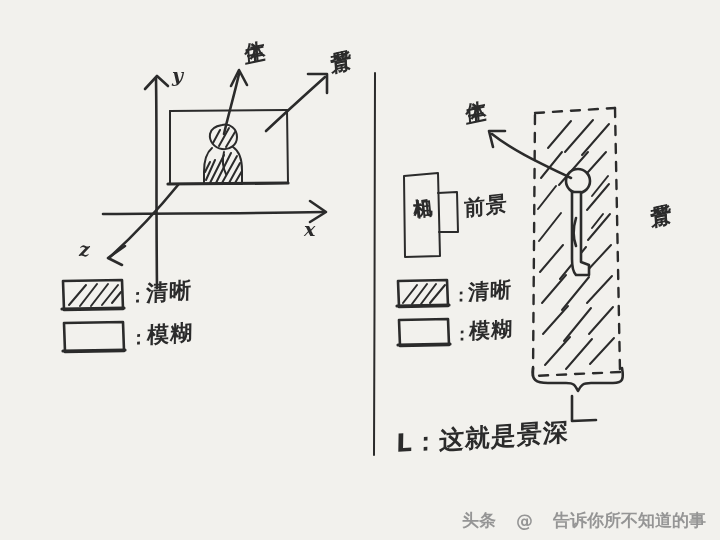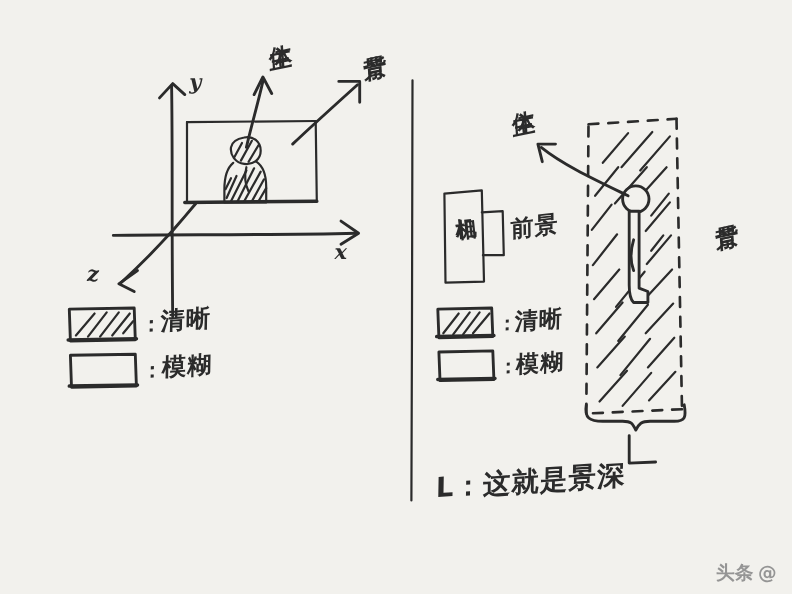--- a/index.html
+++ b/index.html
@@ -75,21 +75,21 @@
     font-size: 19px;
   }
 
   
   #watermark {
     position: absolute;
     right: 14px;
     bottom: 8px;
     display: flex;
     align-items: center;
-    gap: 4px;
+    gap: 20px;
     color: #8e8e8e;
     font-family: "DejaVu Sans", sans-serif;
     font-size: 17px;
     font-weight: 700;
     opacity: 0.92;
   }
   #watermark .wm-at {
     font-size: 17px;
     font-weight: 700;
   }
@@ -276,15 +276,16 @@
   <div class="hw skew-c" style="left:452px; top:286px; font-size:18px;">：</div>
   <div class="hw skew-c" style="left:468px; top:281px; font-size:21px;">清晰</div>
   <div class="hw skew-c" style="left:453px; top:325px; font-size:18px;">：</div>
   <div class="hw skew-c" style="left:469px; top:320px; font-size:21px;">模糊</div>
 
   <div class="hw skew-c" style="left:396px; top:425px; font-size:25px;">L：这就是景深</div>
 
   <div id="watermark">
     <span>头条</span>
     <span class="wm-at">@</span>
+    <span>告诉你所不知道的事</span>
   </div>
 
 </div>
 
 </body></html>

